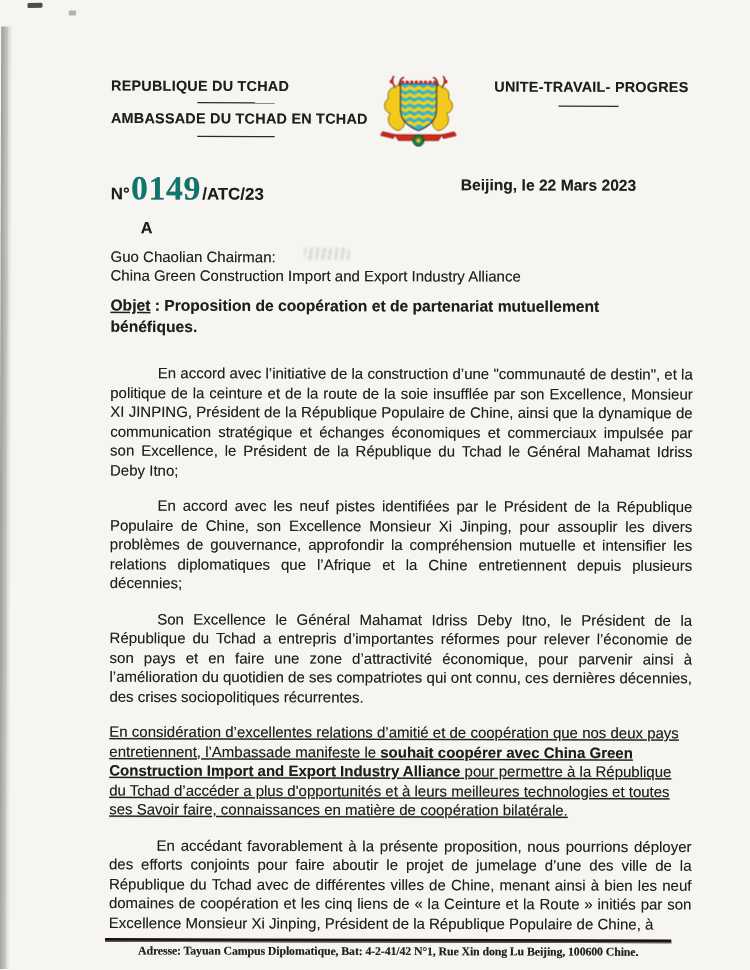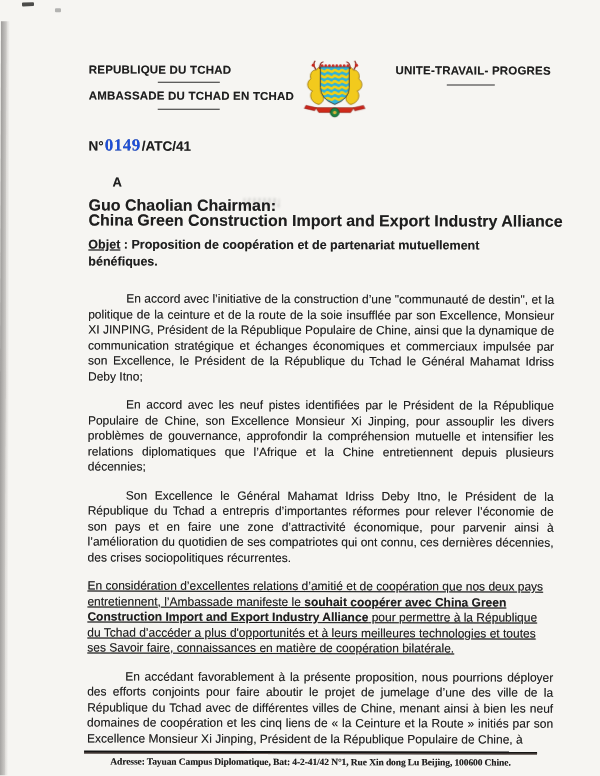--- a/index.html
+++ b/index.html
@@ -35,27 +35,27 @@
   .hdr-rule { width:62px; border-top:1.6px solid #2a2a2a; margin:6px auto 7px auto; }
   .hdr-rule.second { margin-top:7px; }
   .emblem-wrap { width:92px; display:flex; justify-content:center; margin-top:-6px; }
   .emblem-wrap svg { filter:blur(.3px); }
   .hdr-right { flex:1; text-align:right; padding-left:14px; }
   .hdr-right .hdr-rule { margin:8px auto 0 52px; width:48px; }
 
   
   .ref-row { position:absolute; top:136px; left:88px; display:flex; align-items:baseline; }
   .ref-prefix,.ref-suffix { font-weight:bold; font-size:13.5px; }
-  .ref-number { font-family:"Liberation Serif", serif; font-weight:bold; font-size:17px;
-    color:#1d4ed8; letter-spacing:.5px; padding:0 1px; }
+  .ref-number { font-family:"Liberation Serif", serif; font-weight:bold; font-size:27px;
+    color:#0f766e; letter-spacing:.5px; padding:0 1px; }
   .date-line { position:absolute; top:141px; left:368px; font-weight:bold; font-size:12.5px; }
 
   
   .letter-a { position:absolute; top:175px; left:112px; font-weight:bold; font-size:13px; }
-  .addressee { position:absolute; top:199px; left:88px; font-weight:bold; font-size:16px; line-height:14.5px; }
+  .addressee { position:absolute; top:199px; left:88px; font-weight:normal; font-size:12px; line-height:14.5px; }
 
   
   .subject { position:absolute; top:237px; left:88px; width:452px;
     font-weight:bold; font-size:12.5px; line-height:16.5px; }
   .subject-label { text-decoration:underline; }
 
   
   .body-text { position:absolute; top:292px; left:88px; width:466px;
     font-size:12px; line-height:15.5px; text-align:justify; }
   .body-text p { margin:0 0 13px 0; text-indent:38px; }
@@ -138,23 +138,24 @@
     </div>
     <div class="hdr-right">
       <div class="hdr-line txt">UNITE-TRAVAIL- PROGRES</div>
       <div class="hdr-rule"></div>
     </div>
   </div>
 
   <div class="ref-row txt">
     <span class="ref-prefix">N°</span>
     <span class="ref-number">0149</span>
-    <span class="ref-suffix">/ATC/41</span>
+    <span class="ref-suffix">/ATC/23</span>
   </div>
 
+  <div class="date-line txt">Beijing, le 22 Mars 2023</div>
 
   <div class="letter-a txt">A</div>
   <div class="addressee txt">
     <div>Guo Chaolian Chairman:</div>
     <div>China Green Construction Import and Export Industry Alliance</div>
   </div>
 
   <div class="subject txt">
     <span class="subject-label">Objet</span><span> : </span><span>Proposition de coopération et de partenariat mutuellement bénéfiques.</span>
   </div>

